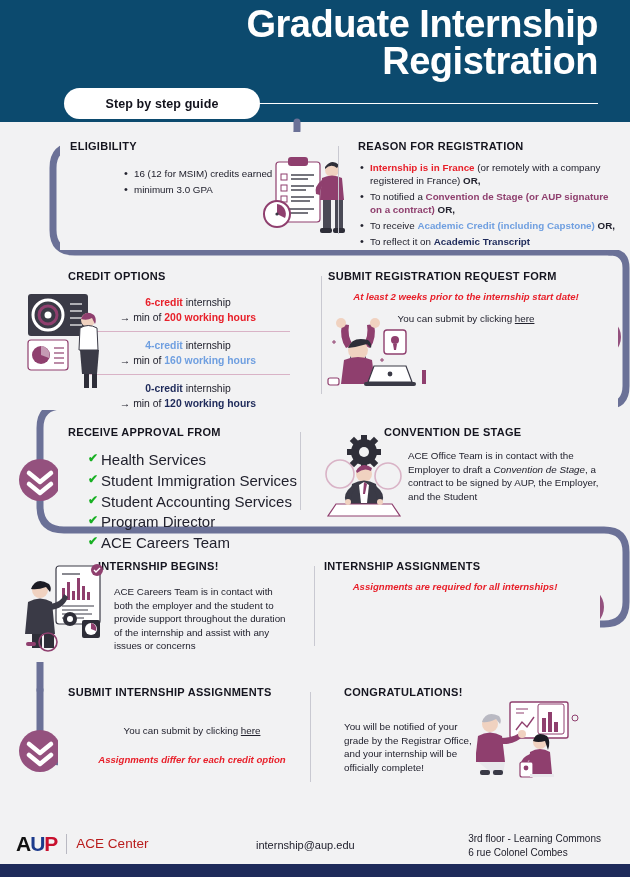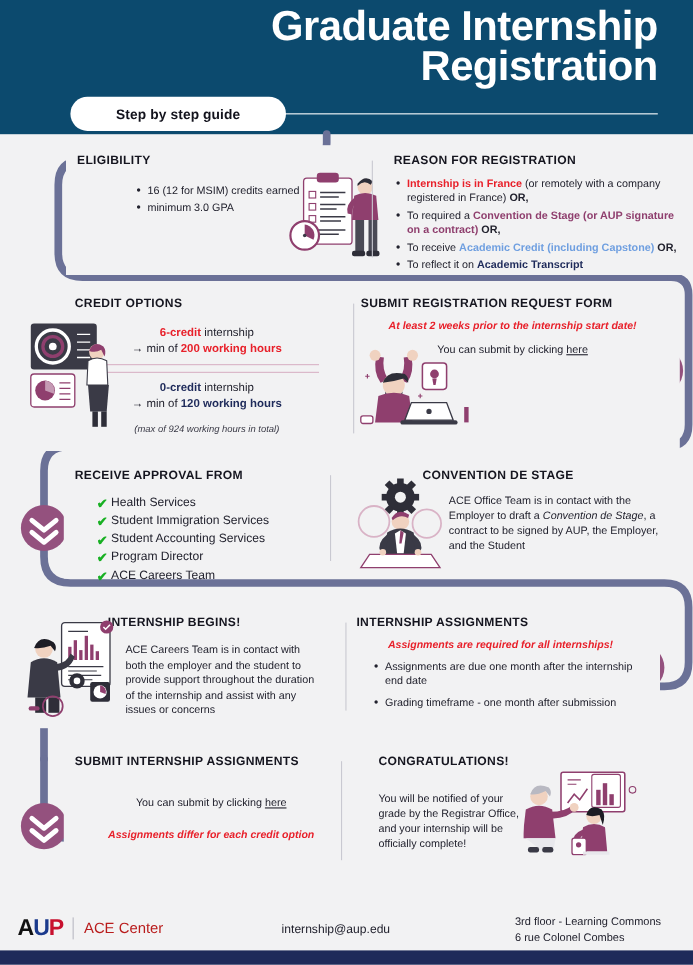--- a/index.html
+++ b/index.html
@@ -110,21 +110,21 @@
   .c-navy { color:#1e2a5a; font-weight:bold; }
   .c-plum { color:#8f3f6e; font-weight:bold; }
   .c-sky  { color:#6f9fe0; font-weight:bold; }
   .b { font-weight:bold; }
   .i { font-style:italic; }
 
   
   .checks { padding-left:20px; }
   .checkrow { display:flex; align-items:flex-start; margin-bottom:2px; }
   .check { width:13px; flex:none; color:#18b023; font-size:12px; font-weight:bold; line-height:1.2; }
-  .checktext { font-size:11px; line-height:1.25; color:#22222e; }
+  .checktext { font-size:15px; line-height:1.25; color:#22222e; }
 
   
   .ill { position:absolute; }
 </style>
 </head>
 <body>
 
 <div class="header">
   <div class="title">
     <span>Graduate Internship</span>
@@ -215,21 +215,21 @@
       </svg>
     </div>
     <div class="divider" style="left:278px;"></div>
     <div class="col" style="width:296px;padding-left:20px;">
       <h3 style="text-align:left;padding-left:6px;">REASON FOR REGISTRATION</h3>
       <ul style="padding-left:6px;">
         <li>
           <span class="c-red">Internship is in France</span><span> (or remotely with a company registered in France) </span><span class="b">OR,</span>
         </li>
         <li>
-          <span>To required a </span><span class="c-plum">Convention de Stage (or AUP signature on a contract)</span><span> </span><span class="b">OR,</span>
+          <span>To notified a </span><span class="c-plum">Convention de Stage (or AUP signature on a contract)</span><span> </span><span class="b">OR,</span>
         </li>
         <li>
           <span>To receive </span><span class="c-sky">Academic Credit (including Capstone)</span><span> </span><span class="b">OR,</span>
         </li>
         <li>
           <span>To reflect it on </span><span class="c-navy">Academic Transcript</span>
         </li>
       </ul>
     </div>
   </div>
@@ -238,20 +238,24 @@
 <div class="row" style="left:18px;top:262px;width:600px;height:148px;">
   <div class="row-inner">
     <div class="col" style="width:300px;">
       <h3 style="padding-left:40px;">CREDIT OPTIONS</h3>
       <div style="padding-left:40px;padding-top:4px;">
         <div class="credit-line">
           <div><span class="c-red">6-credit</span><span> internship</span></div>
           <div><span>→ min of </span><span class="c-red">200 working hours</span></div>
         </div>
         <div class="credit-rule"></div>
+        <div class="credit-line">
+          <div><span class="c-blue">4-credit</span><span> internship</span></div>
+          <div><span>→ min of </span><span class="c-blue">160 working hours</span></div>
+        </div>
         <div class="credit-rule"></div>
         <div class="credit-line">
           <div><span class="c-navy">0-credit</span><span> internship</span></div>
           <div><span>→ min of </span><span class="c-navy">120 working hours</span></div>
         </div>
         <div class="credit-note">(max of 924 working hours in total)</div>
       </div>
 
       <svg class="ill" style="left:8px;top:24px;" width="92" height="110" viewBox="0 0 92 110">
         <rect x="2" y="8" width="60" height="42" rx="3" fill="#3a3a46"></rect>
@@ -425,24 +429,20 @@
         <rect x="14" y="72" width="10" height="14" fill="#2e2e38"></rect>
         <rect x="26" y="72" width="10" height="14" fill="#2e2e38"></rect>
         <circle cx="30" cy="80" r="9" fill="none" stroke="#8f3f6e" stroke-width="1.6"></circle>
         <rect x="8" y="80" width="10" height="4" rx="2" fill="#8f3f6e"></rect>
       </svg>
     </div>
     <div class="divider" style="left:296px;"></div>
     <div class="col" style="width:286px;padding-left:14px;">
       <h3>INTERNSHIP ASSIGNMENTS</h3>
       <div class="alert" style="margin-bottom:8px;">Assignments are required for all internships!</div>
-      <ul style="padding-left:14px;">
-        <li style="margin-bottom:7px;">Assignments are due one month after the internship end date</li>
-        <li>Grading timeframe - one month after submission</li>
-      </ul>
     </div>
   </div>
 </div>
 
 <div class="row" style="left:58px;top:678px;width:560px;height:120px;">
   <div class="row-inner">
     <div class="col" style="width:268px;">
       <h3>SUBMIT INTERNSHIP ASSIGNMENTS</h3>
       <div class="para center" style="margin-top:26px;">
         <span>You can submit by clicking </span><span class="link">here</span>

